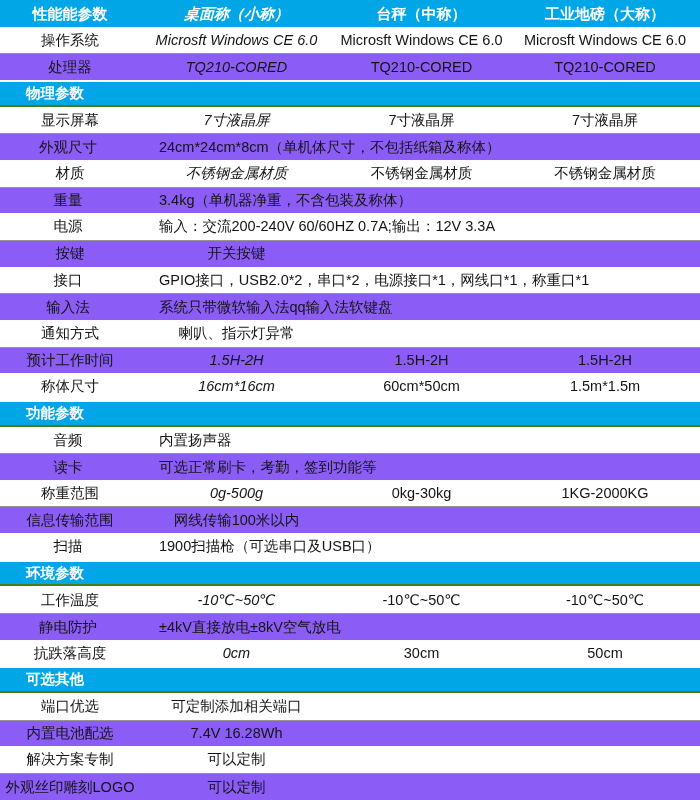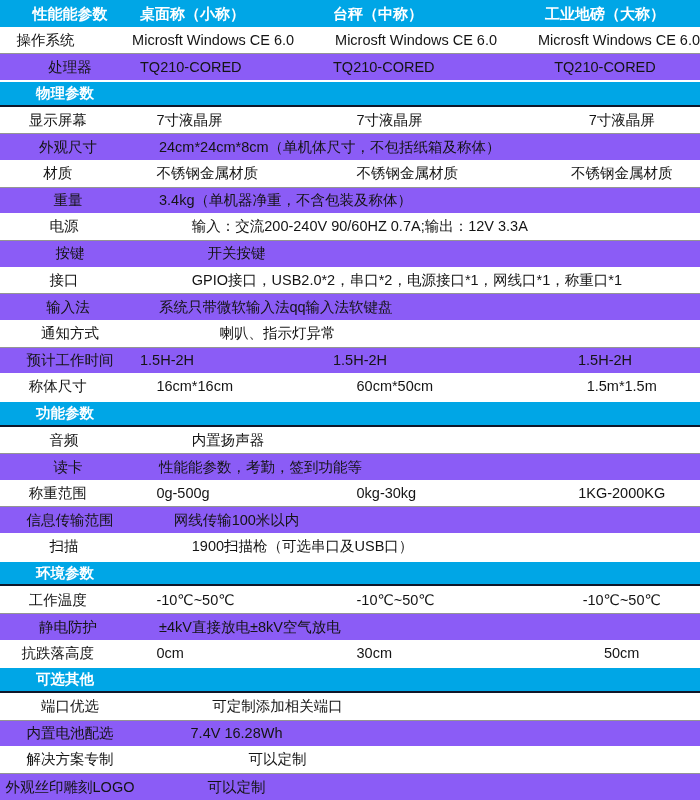--- a/index.html
+++ b/index.html
@@ -2,30 +2,30 @@
 <html style="--accent: #00a6e6;"><head>
 <meta charset="utf-8">
 <style>
   html,body{margin:0;padding:0;background:#fff;}
   body{width:700px;height:800px;overflow:hidden;
        font-family:"Liberation Sans","DejaVu Sans",sans-serif;
        -webkit-font-smoothing:antialiased;}
   .spec-table{width:700px;height:576px;display:flex;flex-direction:column;}
   .row{display:flex;flex:0 0 26.666px;height:26.666px;align-items:center;
        box-sizing:border-box;font-size:14.5px;color:#141414;line-height:1;}
-  .row.white{background:#ffffff;gap:41px;}
+  .row.white{background:#ffffff;}
   .row.gray{background:#8b5cf6;border-top:1px solid #949494;}
   .row.header{background:var(--accent);color:#fff;font-weight:bold;font-size:15px;}
   .row.section{background:var(--accent);color:#fff;font-weight:bold;font-size:14.5px;
-               border-top:2px solid #fff;border-bottom:2px solid #0f172a;
-               padding-left:36px;}
+               border-top:2px solid #fff;border-bottom:2px solid #4d7c0f;
+               padding-left:26px;}
   .cell{box-sizing:border-box;white-space:nowrap;overflow:visible;}
   .c1{width:140px;text-align:center;}
-  .c2{width:193px;}
-  .c3{width:177px;}
+  .c2{width:193px;text-align:center;font-style:italic;}
+  .c3{width:177px;text-align:center;}
   .c4{width:190px;text-align:center;}
   .span-left{width:560px;text-align:left;padding-left:3px;margin-left:20px;}
   .span-center{width:193px;text-align:center;}
 </style>
 </head>
 <body>
 
 <div class="spec-table" id="spec-table">
   <div class="row header">
     <div class="cell c1">性能能参数</div>
@@ -64,21 +64,21 @@
       <div class="cell c2">不锈钢金属材质</div>
       <div class="cell c3">不锈钢金属材质</div>
       <div class="cell c4">不锈钢金属材质</div>
     </div>
     <div class="row gray">
       <div class="cell c1">重量</div>
       <div class="cell span-left">3.4kg（单机器净重，不含包装及称体）</div>
     </div>
     <div class="row white">
       <div class="cell c1">电源</div>
-      <div class="cell span-left">输入：交流200-240V  90/60HZ 0.7A;输出：12V 3.3A</div>
+      <div class="cell span-left">输入：交流200-240V  60/60HZ 0.7A;输出：12V 3.3A</div>
     </div>
     <div class="row gray">
       <div class="cell c1">按键</div>
       <div class="cell span-center">开关按键</div>
     </div>
     <div class="row white">
       <div class="cell c1">接口</div>
       <div class="cell span-left">GPIO接口，USB2.0*2，串口*2，电源接口*1，网线口*1，称重口*1</div>
     </div>
     <div class="row gray">
@@ -103,21 +103,21 @@
     </div>
     <div class="row section">
       <div class="cell">功能参数</div>
     </div>
     <div class="row white">
       <div class="cell c1">音频</div>
       <div class="cell span-left">内置扬声器</div>
     </div>
     <div class="row gray">
       <div class="cell c1">读卡</div>
-      <div class="cell span-left">性能能参数，考勤，签到功能等</div>
+      <div class="cell span-left">可选正常刷卡，考勤，签到功能等</div>
     </div>
     <div class="row white">
       <div class="cell c1">称重范围</div>
       <div class="cell c2">0g-500g</div>
       <div class="cell c3">0kg-30kg</div>
       <div class="cell c4">1KG-2000KG</div>
     </div>
     <div class="row gray">
       <div class="cell c1">信息传输范围</div>
       <div class="cell span-center">网线传输100米以内</div>

